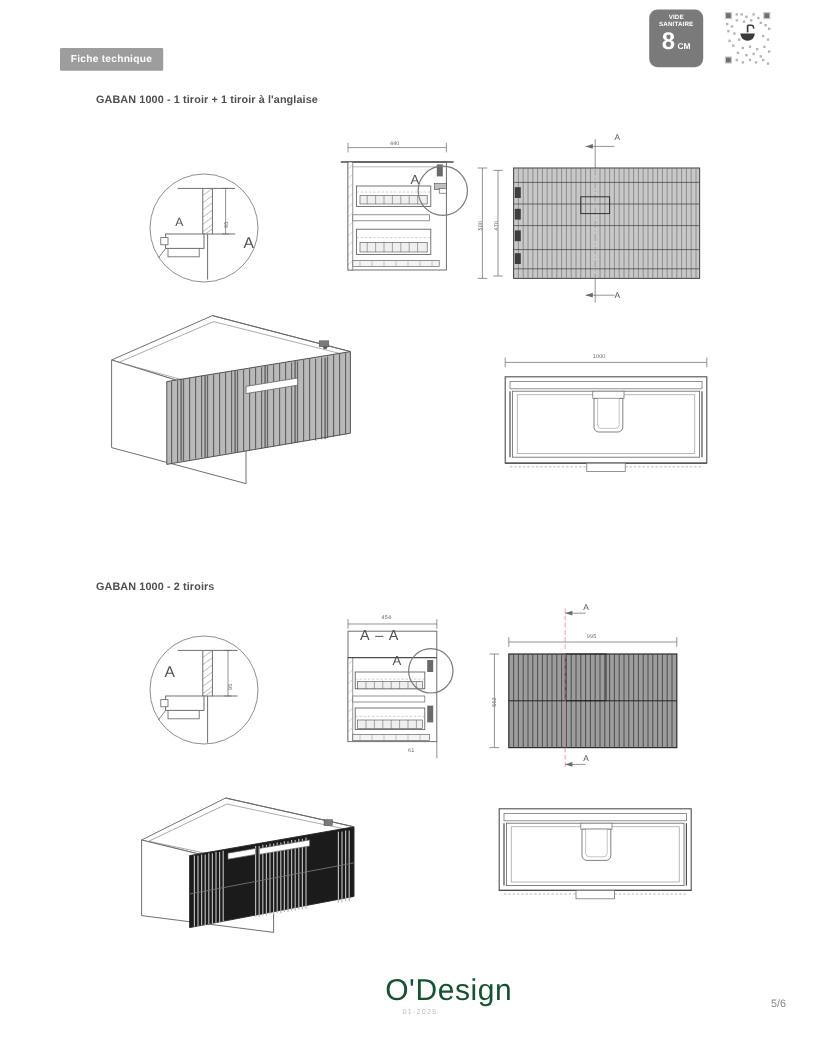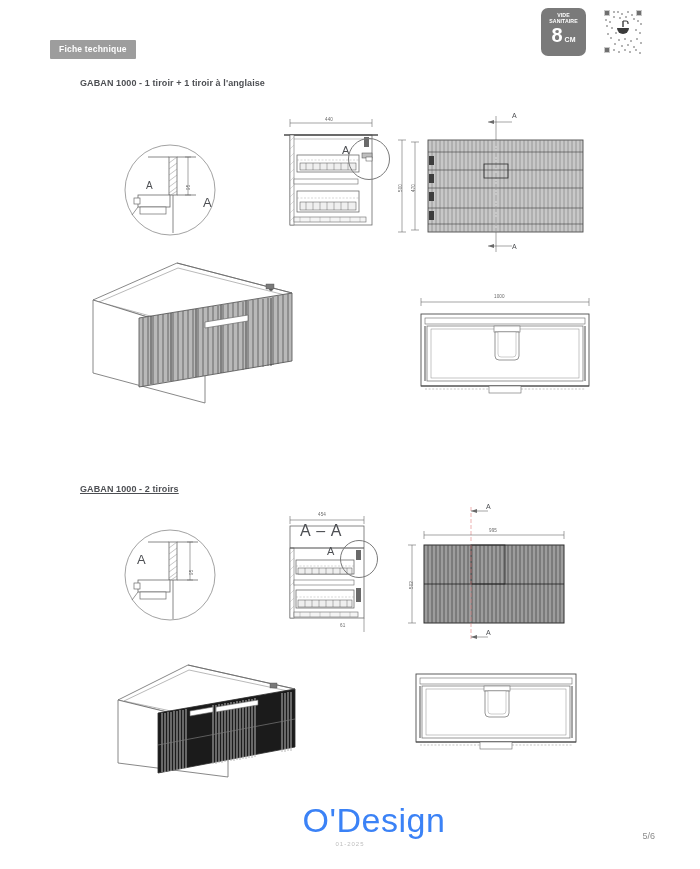--- a/index.html
+++ b/index.html
@@ -31,44 +31,44 @@
     position:absolute;left:602px;top:8px;width:42px;height:47px;
     background:#fff;
   }
 
   
   .sec-title{
     position:absolute;font-size:9px;font-weight:700;color:#4d4f53;
     letter-spacing:.1px;white-space:nowrap;text-align:center;
   }
   #title1{left:80px;top:78px;}
-  #title2{left:80px;top:484px;text-decoration:underline;}
+  #title2{left:80px;top:484px;}
   .dim-txt{
     position:absolute;font-size:4.6px;color:#6a6a6a;
     letter-spacing:.1px;white-space:nowrap;font-family:"Liberation Sans",sans-serif;
   }
   .dim-txt.v{transform:rotate(-90deg);transform-origin:left top;}
   .letter{
     position:absolute;font-size:11px;color:#4d4f53;font-family:"Liberation Sans",sans-serif;
   }
   .letter.sm{font-size:7px;}
   .sec-lbl{
-    position:absolute;font-size:16px;color:#4d4f53;letter-spacing:1px;
+    position:absolute;font-size:12px;color:#4d4f53;letter-spacing:1px;
     font-family:"Liberation Sans",sans-serif;
   }
   .circ{position:absolute;border:1px solid #7a7a7a;border-radius:50%;box-sizing:border-box;}
 
   svg{display:block;overflow:visible;}
 
   
   .logo{
     position:absolute;left:0;right:0;bottom:22px;text-align:center;
   }
   .logo .mark{
-    font-size:34px;color:#3b82f6;letter-spacing:.5px;
+    font-size:25px;color:#14532d;letter-spacing:.5px;
     font-family:"Liberation Sans",sans-serif;font-weight:400;margin-left:48px;
   }
   .logo .date{
     font-size:6px;color:#bdbdbd;letter-spacing:1px;margin-top:1px;
   }
   .pageno{
     position:absolute;right:45px;bottom:28px;font-size:9px;color:#8b8b8b;
   }
 </style>
 </head>

